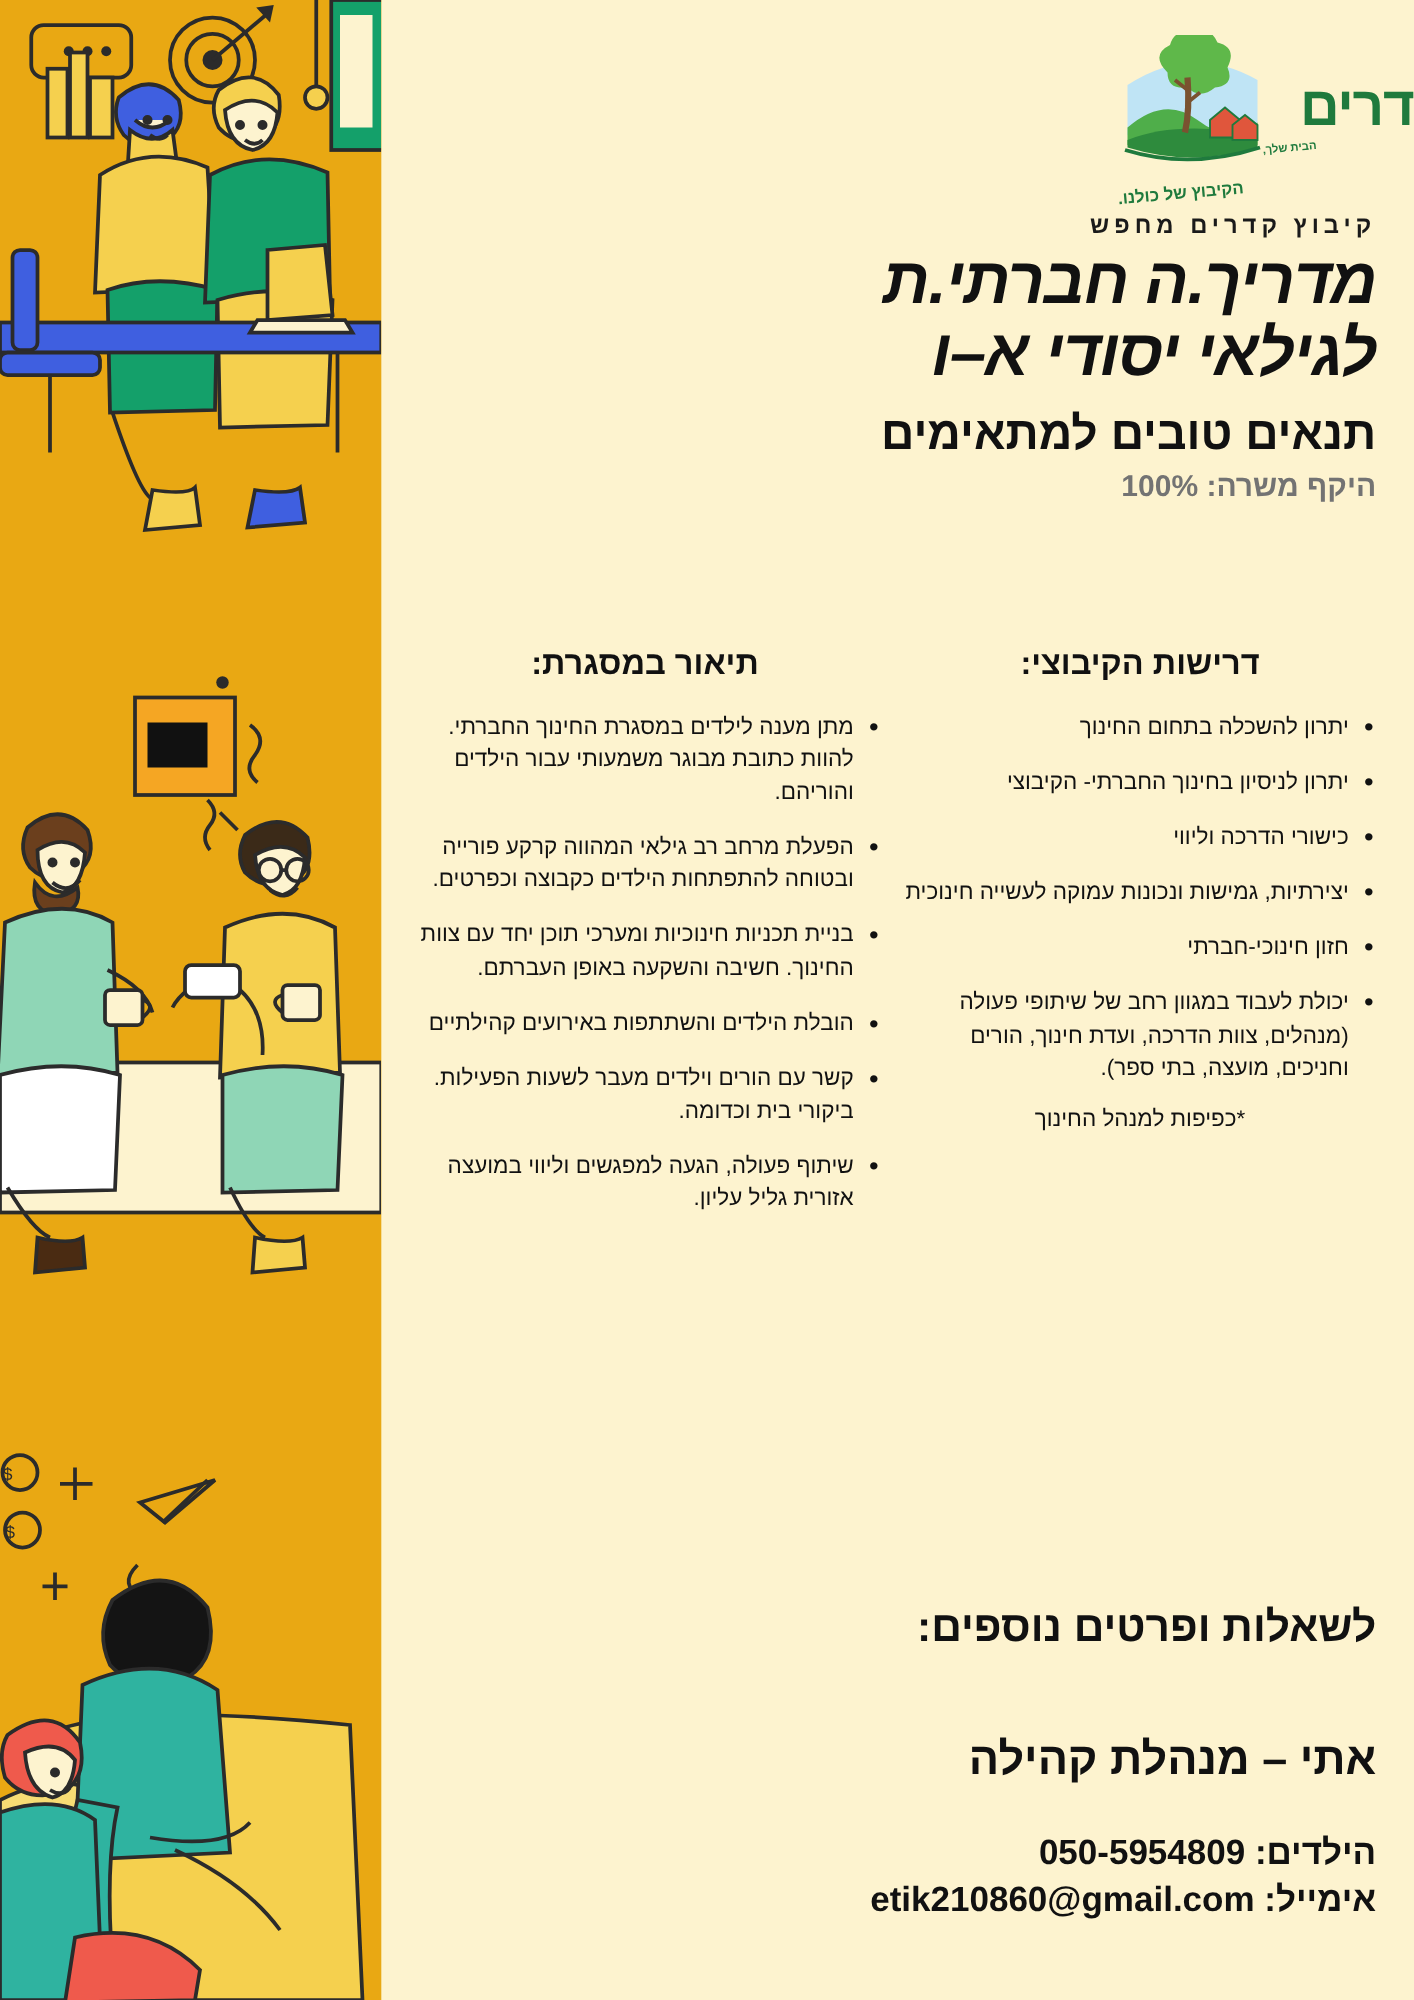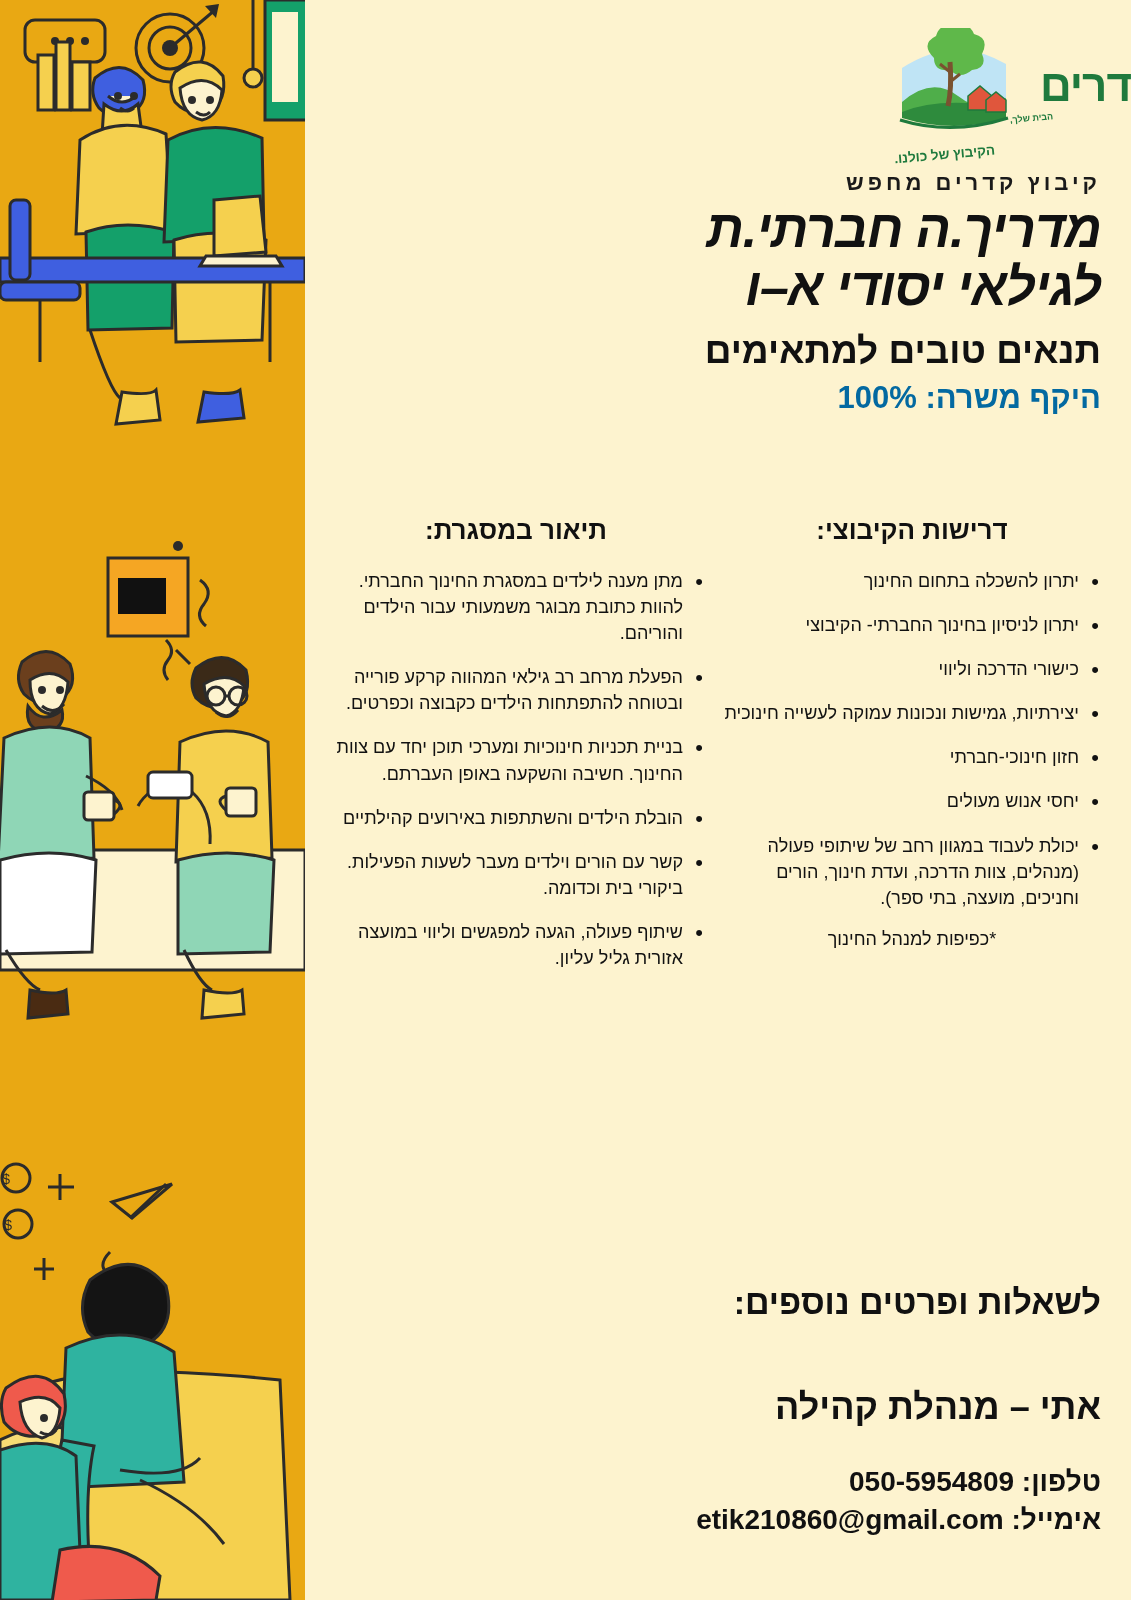--- a/index.html
+++ b/index.html
@@ -69,44 +69,44 @@
 
   
   .header {
     position: absolute;
     top: 170px; right: 30px;
     width: 1060px;
     text-align: right;
     padding-left: 330px;
   }
   .kicker {
-    font-size: 22px;
+    font-size: 19px;
     letter-spacing: 4px;
     color: #1a1a1a;
     font-weight: bold;
     margin-bottom: 4px;
   }
   .title {
     font-size: 52px;
     font-weight: bold;
     font-style: italic;
     color: #111;
     line-height: 1.12;
     letter-spacing: -1px;
   }
   .subtitle {
     font-size: 37px;
     font-weight: bold;
     color: #111;
     margin-top: 14px;
   }
   .scope {
-    font-size: 31px;
-    font-weight: bold;
-    color: #0369a1;
+    font-size: 24px;
+    font-weight: bold;
+    color: #737373;
     margin-top: 8px;
   }
 
   
   .columns {
     position: absolute;
     top: 515px; right: 30px;
     width: 780px;
     display: flex;
     flex-direction: row;
@@ -394,21 +394,20 @@
   <div class="columns">
 
     <div class="col">
       <div class="col-title">דרישות הקיבוצי:</div>
       <ul class="bullets">
         <li>יתרון להשכלה בתחום החינוך</li>
         <li>יתרון לניסיון בחינוך החברתי- הקיבוצי</li>
         <li>כישורי הדרכה וליווי</li>
         <li>יצירתיות, גמישות ונכונות עמוקה לעשייה חינוכית</li>
         <li>חזון חינוכי-חברתי</li>
-        <li>יחסי אנוש מעולים</li>
         <li>יכולת לעבוד במגוון רחב של שיתופי פעולה (מנהלים, צוות הדרכה, ועדת חינוך, הורים וחניכים, מועצה, בתי ספר).</li>
       </ul>
       <div class="note">*כפיפות למנהל החינוך</div>
     </div>
 
     <div class="col">
       <div class="col-title">תיאור במסגרת:</div>
       <ul class="bullets">
         <li>מתן מענה לילדים במסגרת החינוך החברתי. להוות כתובת מבוגר משמעותי עבור הילדים והוריהם.</li>
         <li>הפעלת מרחב רב גילאי המהווה קרקע פורייה ובטוחה להתפתחות הילדים כקבוצה וכפרטים.</li>
@@ -417,21 +416,21 @@
         <li>קשר עם הורים וילדים מעבר לשעות הפעילות. ביקורי בית וכדומה.</li>
         <li>שיתוף פעולה, הגעה למפגשים וליווי במועצה אזורית גליל עליון.</li>
       </ul>
     </div>
   </div>
 
   <div class="footer">
     <div class="footer-title">לשאלות ופרטים נוספים:</div>
     <div class="footer-name">אתי – מנהלת קהילה</div>
     <div class="footer-line">
-      <span>טלפון:</span>
+      <span>הילדים:</span>
       <span>050-5954809</span>
     </div>
     <div class="footer-line">
       <span>אימייל:</span>
       <span>etik210860@gmail.com</span>
     </div>
   </div>
 
 </div>
 

